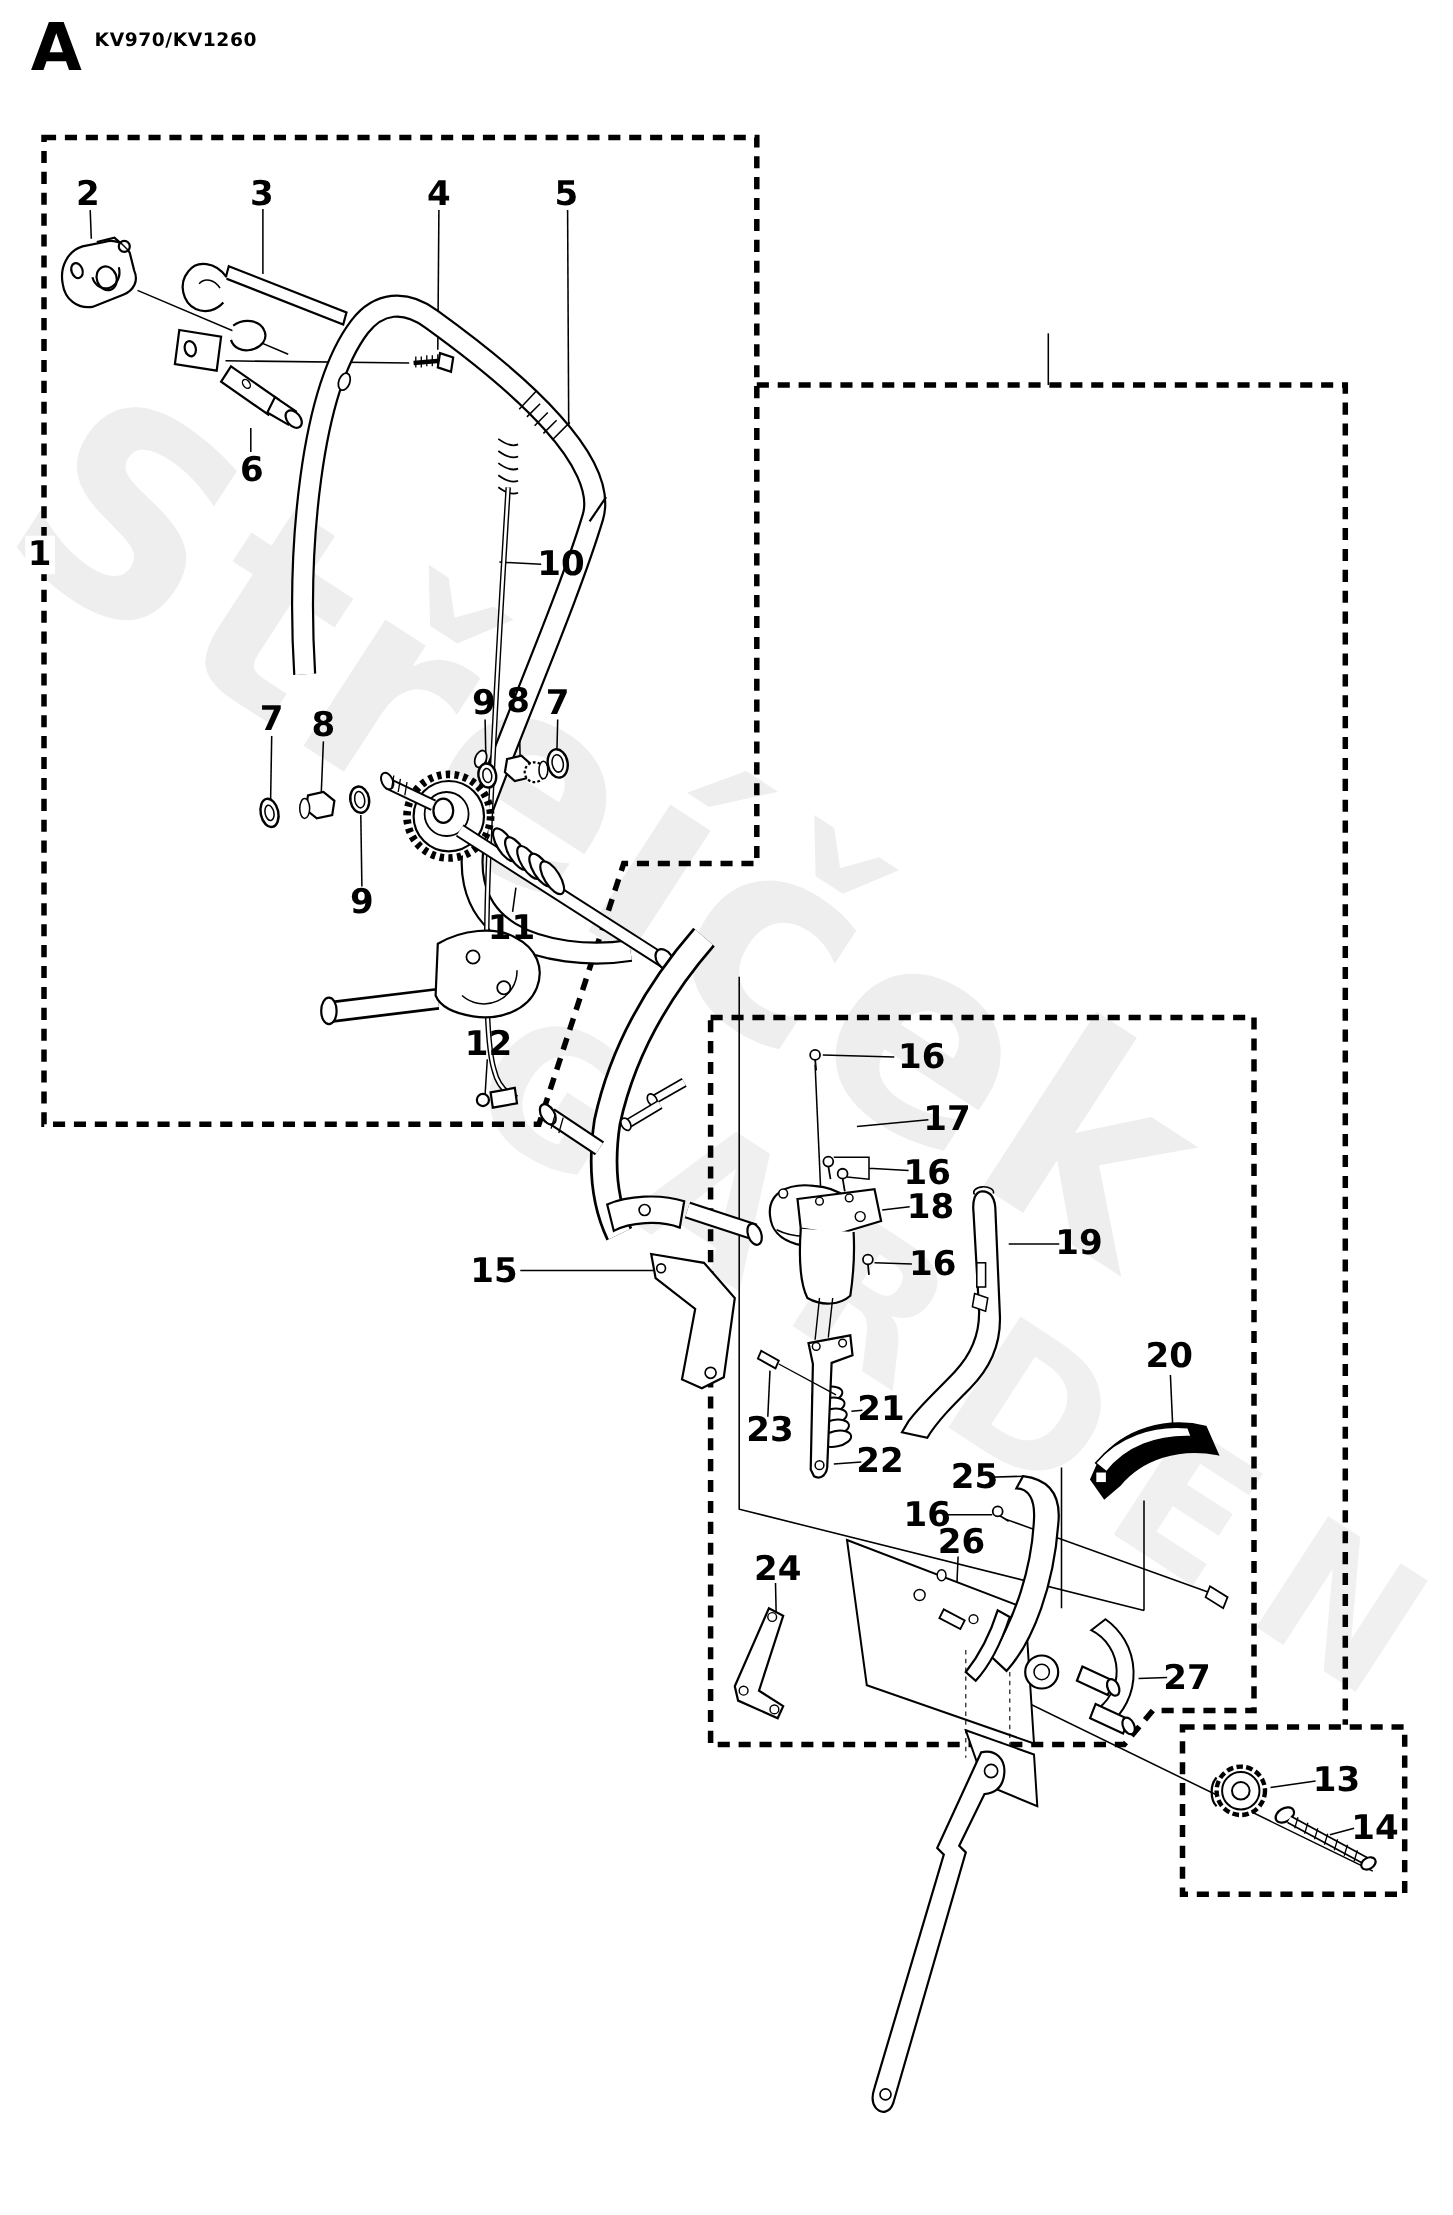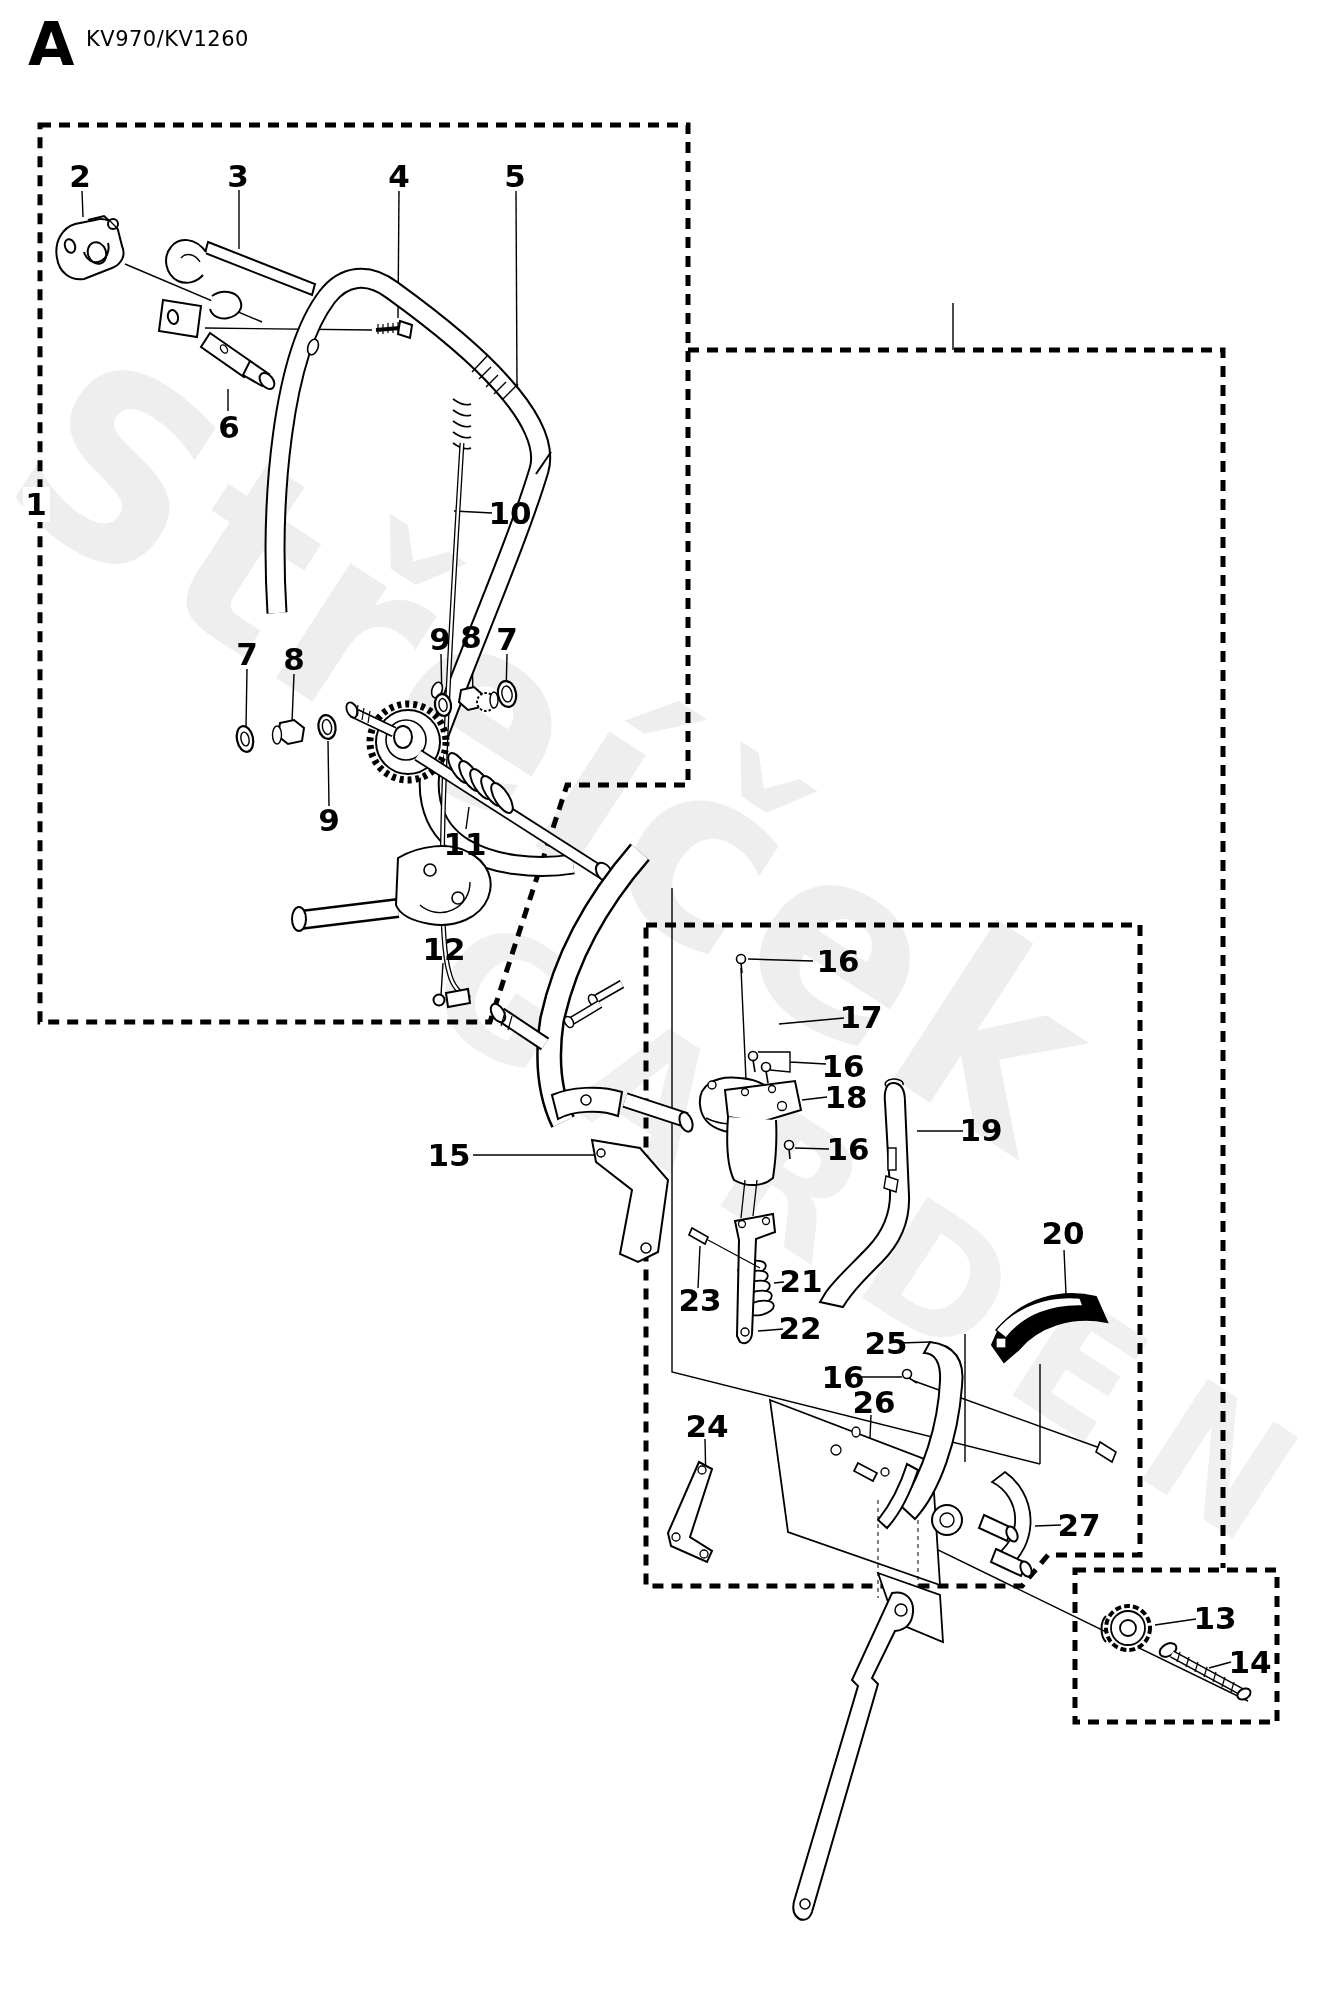--- a/index.html
+++ b/index.html
@@ -1,19 +1,19 @@
 <!DOCTYPE html>
 <html><head>
 <meta charset="utf-8">
 <style>
   html,body{margin:0;padding:0;background:#fff;}
   .page{position:relative;width:1321px;height:2014px;background:#fff;overflow:hidden;
         font-family:"DejaVu Sans","Liberation Sans",sans-serif;}
   .hdr-letter{position:absolute;left:28px;top:14px;font-size:60px;font-weight:800;color:#000;line-height:1;}
-  .hdr-model{position:absolute;left:86px;top:27px;font-size:21px;font-weight:400;color:#000;letter-spacing:.5px;}
+  .hdr-model{position:absolute;left:86px;top:27px;font-size:17px;font-weight:700;color:#000;letter-spacing:.5px;}
   .wm{position:absolute;color:#eeeeee;font-weight:700;white-space:nowrap;z-index:0;user-select:none;}
   .wm1{left:120px;top:300px;font-size:250px;transform:rotate(33deg);transform-origin:left top;letter-spacing:8px;}
   .wm2{left:500px;top:880px;font-size:165px;transform:rotate(33deg);transform-origin:left top;letter-spacing:42px;color:#f0f0f0;}
   svg.diagram{position:absolute;left:0;top:0;z-index:1;}
   svg.diagram text{font-family:"DejaVu Sans","Liberation Sans",sans-serif;font-size:31px;font-weight:700;fill:#000;
         text-anchor:middle;dominant-baseline:central;}
 </style>
 </head>
 <body>
 

